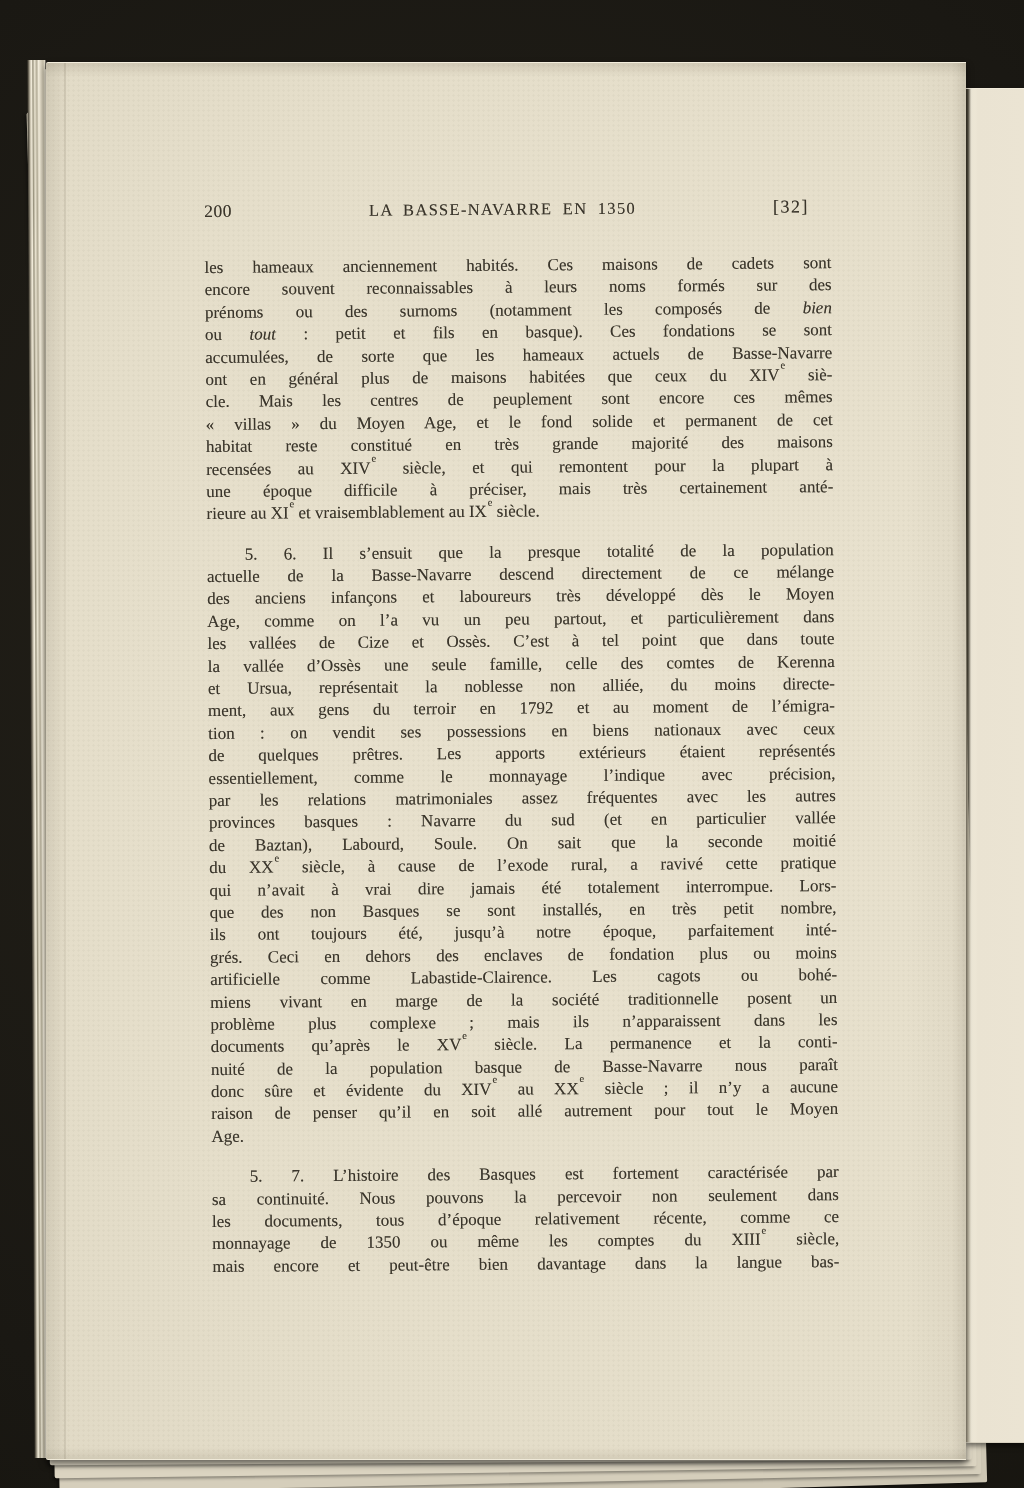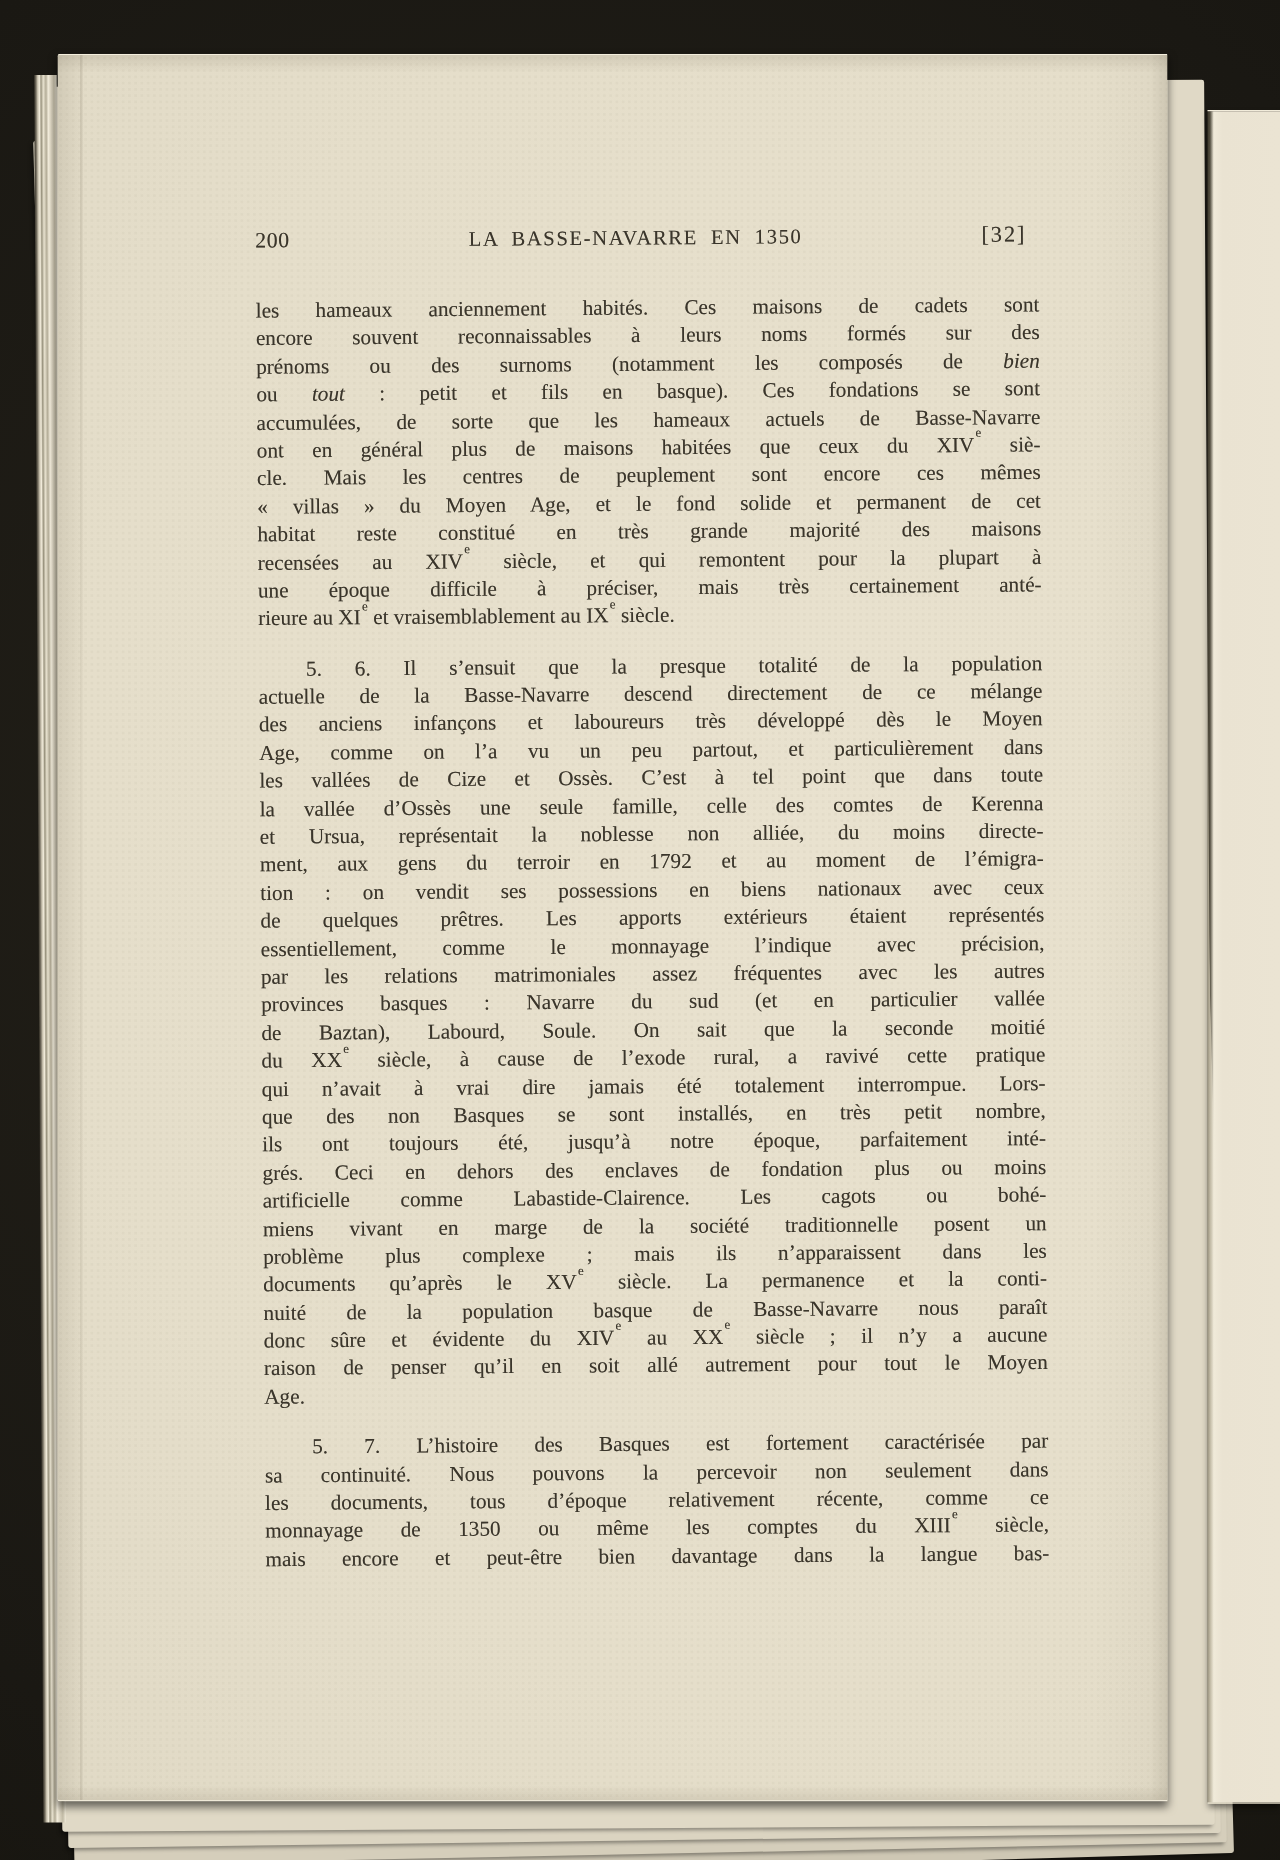--- a/index.html
+++ b/index.html
@@ -34,31 +34,32 @@
     background: linear-gradient(90deg,
       #3c382e 0%, #6f695b 7%, #c9c2af 15%, #f1ebda 23%,
       #9a947f 30%, #e8e2cf 40%, #b3ac97 52%, #f3eddc 62%,
       #d9d2bf 74%, #c2bba6 87%, #efe9d8 100%);
     transform: rotate(-0.3deg);
   }
 
   
   .main-page {
     position: absolute;
-    left: 46px; top: 43px; width: 888px; height: 1396px;
+    left: 46px; top: 62px; width: 888px; height: 1396px;
     border-radius: 2px 0 0 2px;
     background:
       linear-gradient(180deg, rgba(70,60,40,0.12) 0, rgba(70,60,40,0) 14px),
       linear-gradient(0deg, rgba(70,60,40,0.10) 0, rgba(70,60,40,0) 12px),
       linear-gradient(90deg, rgba(60,52,36,0.10) 0, rgba(60,52,36,0) 22px),
       linear-gradient(270deg, rgba(60,52,36,0.14) 0, rgba(60,52,36,0.03) 14px, rgba(60,52,36,0) 60px),
       radial-gradient(120% 90% at 68% 45%, #e9e2cf 0%, #e5deca 55%, #ded7c3 100%);
     border-top: 1px solid #f4eedd;
     border-bottom: 1px solid #efe9d8;
     box-shadow: 0 4px 7px rgba(0,0,0,0.55);
+    padding-left: 32px;
   }
   
   .main-page::before {
     content: "";
     position: absolute; left: 18px; top: 0; width: 2px; height: 100%;
     background: linear-gradient(180deg, rgba(90,80,60,0.14), rgba(90,80,60,0.05) 40%, rgba(90,80,60,0.12));
   }
   
   .grain {
     position: absolute; inset: 0;
@@ -96,21 +97,21 @@
     margin-bottom: 33px;
   }
   .page-number { font-size: 17.5px; letter-spacing: 0.5px; }
   .running-title {
     flex: 1;
     text-align: center;
     font-size: 16.5px;
     letter-spacing: 1.3px;
     word-spacing: 5px;
   }
-  .column-ref { font-size: 18px; letter-spacing: 1.5px; margin-right: 10px; }
+  .column-ref { font-size: 18px; letter-spacing: 1.5px; margin-right: 22px; }
 
   .body-text { font-size: 17px; }
   .paragraph + .paragraph { margin-top: 18px; }
   .line {
     height: 22.4px;
     line-height: 22.4px;
     text-align: justify;
     text-align-last: justify;
     white-space: normal;
   }

